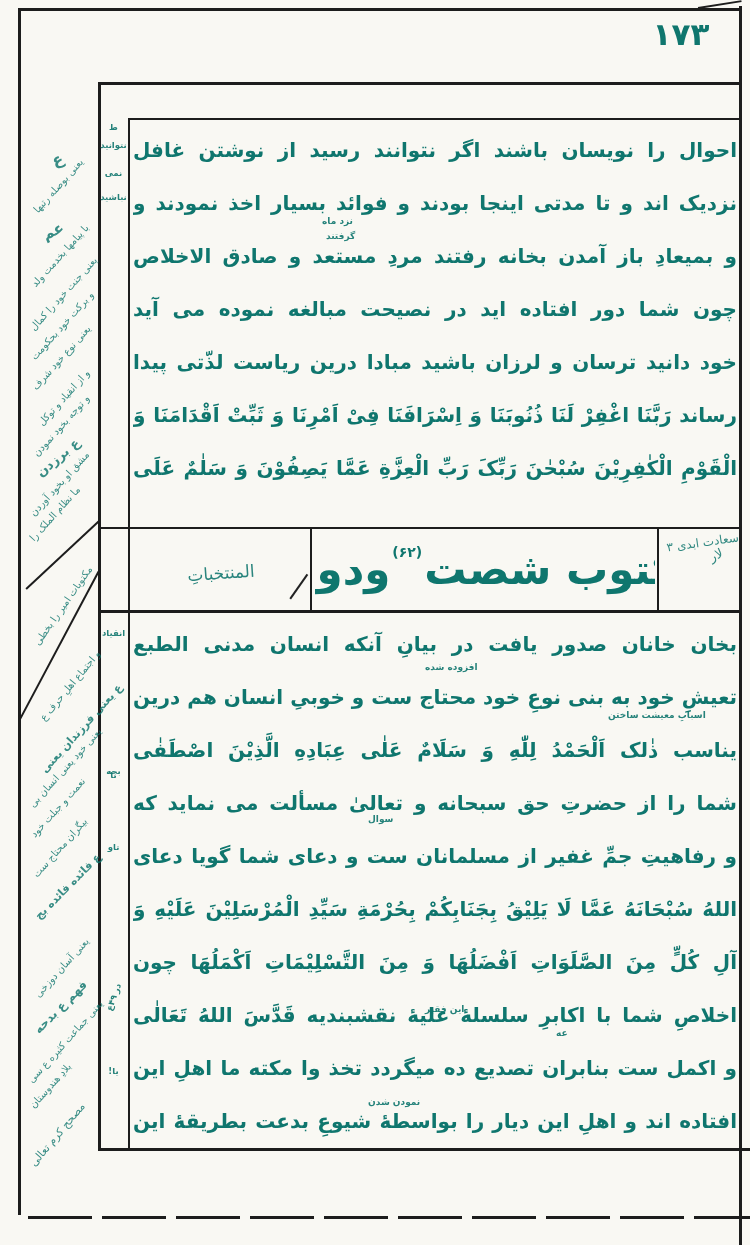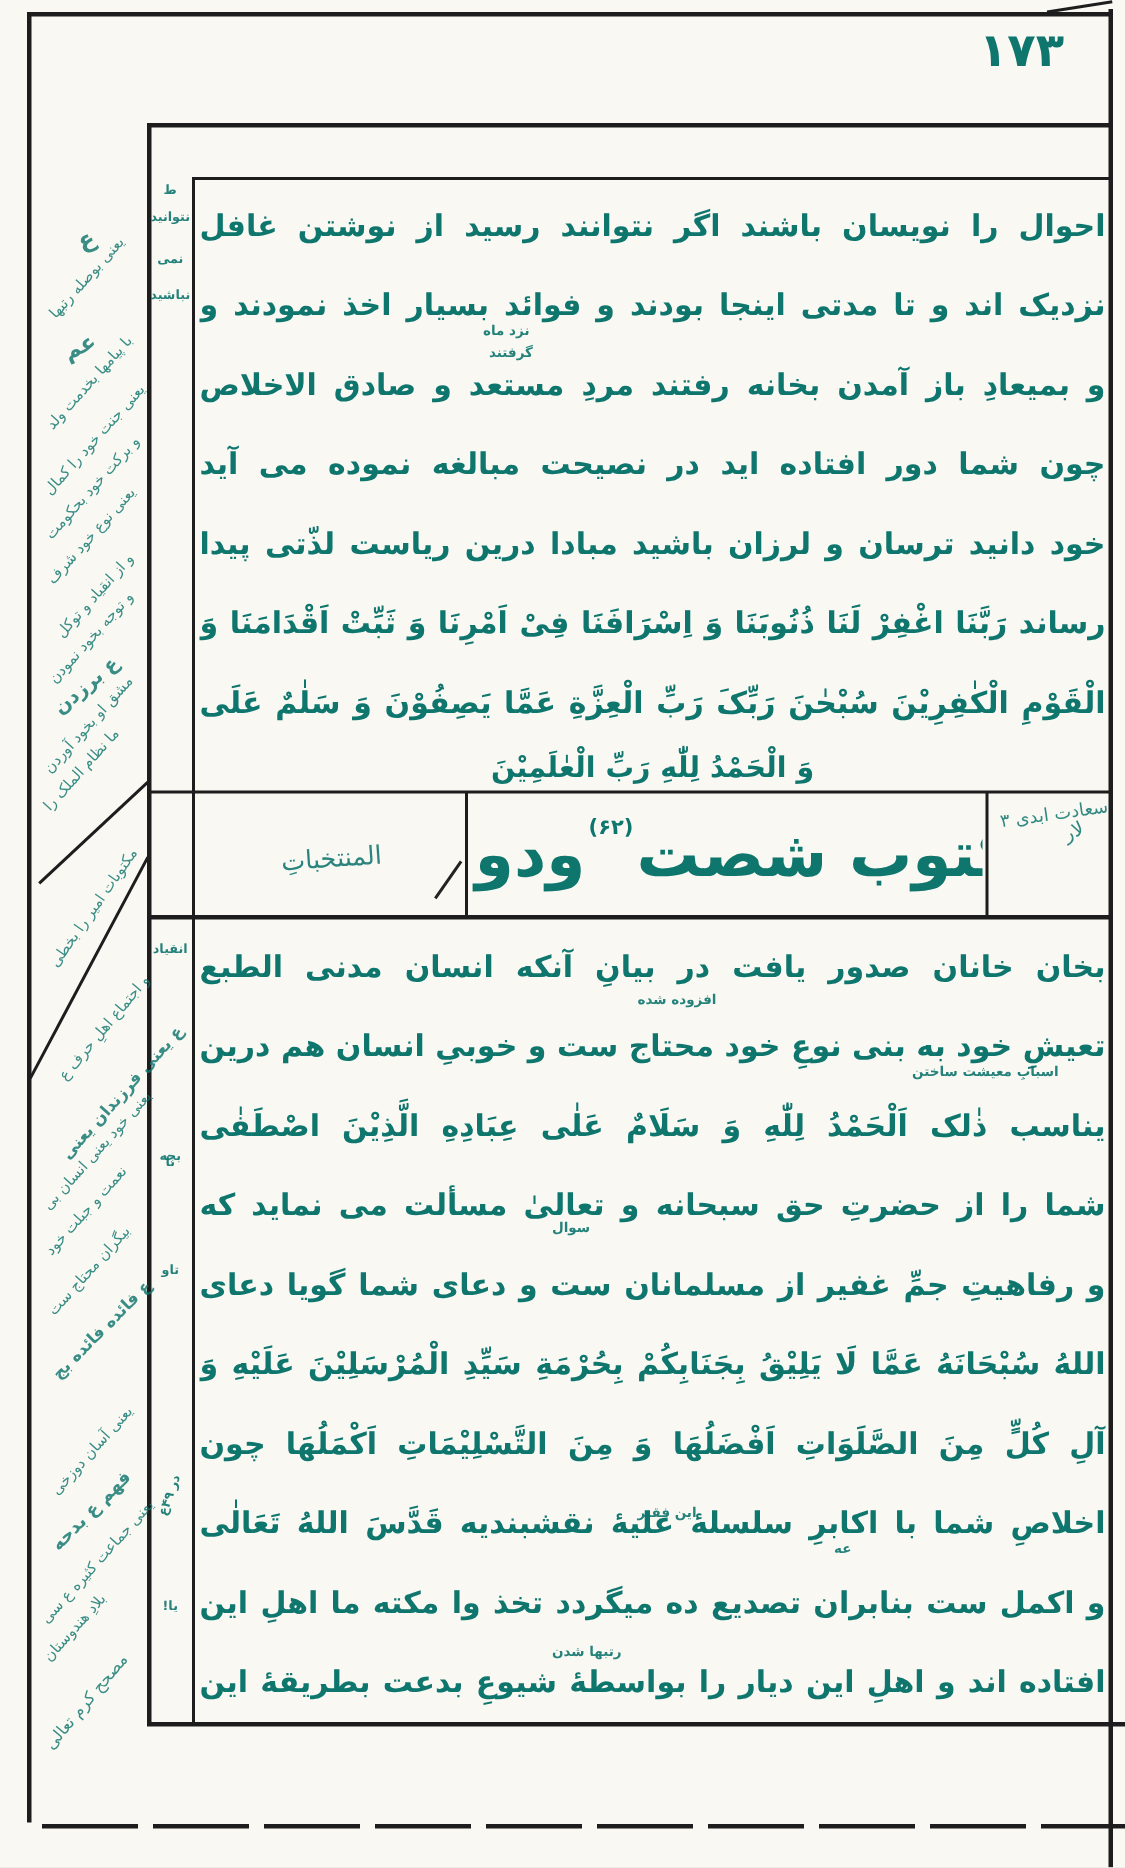--- a/index.html
+++ b/index.html
@@ -72,21 +72,20 @@
   <div class="page-number">١٧٣</div>
 
   <div class="textcol" style="top:124px;">
       <div class="line">احوال را نویسان باشند اگر نتوانند رسید از نوشتن غافل نباشند میان شیخ یوسف بما</div>
       <div class="line">نزدیک اند و تا مدتی اینجا بودند و فوائد بسیار اخذ نمودند و بحقیقتِ فنا اطلاع یافتند</div>
       <div class="line">و بمیعادِ باز آمدن بخانه رفتند مردِ مستعد و صادق الاخلاص ست و اللهُ سُبحانهُ المُوفّقُ</div>
       <div class="line">چون شما دور افتاده اید در نصیحت مبالغه نموده می آید هوشیار باشید و ریاست را بلای جانِ</div>
       <div class="line">خود دانید ترسان و لرزان باشید مبادا درین ریاست لذّتی پیدا شود و بهلاکتِ ابدی</div>
       <div class="line">رساند رَبَّنَا اغْفِرْ لَنَا ذُنُوبَنَا وَ اِسْرَافَنَا فِیْ اَمْرِنَا وَ ثَبِّتْ اَقْدَامَنَا وَ انْصُرْنَا عَلَی</div>
       <div class="line">الْقَوْمِ الْکٰفِرِیْنَ سُبْحٰنَ رَبِّکَ رَبِّ الْعِزَّةِ عَمَّا یَصِفُوْنَ وَ سَلٰمٌ عَلَی الْمُرْسَلِیْنَ</div>
-      <div class="line center">وَ الْحَمْدُ لِلّٰهِ رَبِّ الْعٰلَمِیْنَ</div>
     </div>
 
   <div class="band-left">المنتخباتِ</div>
   <div class="flourish"></div>
   <div class="band-title">
     <span>مکتوب شصت</span>
     <span class="sup">(۶۲)</span>
     <span>ودویم</span>
   </div>
   <div class="band-right">
@@ -108,21 +107,21 @@
     </div>
 
   <div>
       <div class="gloss" style="position: absolute; left: 322px; top: 216px;">نزد ماه</div>
       <div class="gloss" style="position: absolute; left: 326px; top: 231px;">گرفتند</div>
       <div class="gloss" style="position: absolute; left: 425px; top: 662px;">افزوده شده</div>
       <div class="gloss" style="position: absolute; left: 608px; top: 710px;">اسبابِ معیشت ساختن</div>
       <div class="gloss" style="position: absolute; left: 368px; top: 814px;">سوال</div>
       <div class="gloss" style="position: absolute; left: 425px; top: 1004px; text-align: center;">این فقیر</div>
       <div class="gloss" style="position: absolute; left: 556px; top: 1028px;">عه</div>
-      <div class="gloss" style="position: absolute; left: 368px; top: 1097px;">رتبها شدن</div>
+      <div class="gloss" style="position: absolute; left: 368px; top: 1097px;">نمودن شدن</div>
     </div>
 
   <div class="gutter">
       <div class="g" style="position: absolute; top: 122px;">ط</div>
       <div class="g" style="position: absolute; top: 140px;">نتوانید</div>
       <div class="g" style="position: absolute; top: 168px;">نمی</div>
       <div class="g" style="position: absolute; top: 192px;">نباشید</div>
       <div class="g" style="position: absolute; top: 628px;">انقیاد</div>
       <div class="g" style="position: absolute; top: 770px;">نا</div>
       <div class="g" style="position: absolute; top: 766px;">بجه</div>

